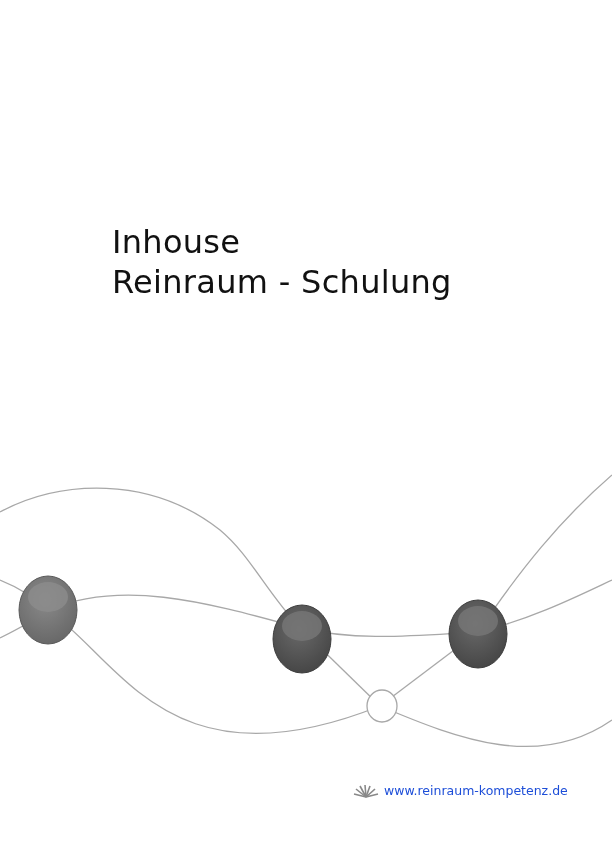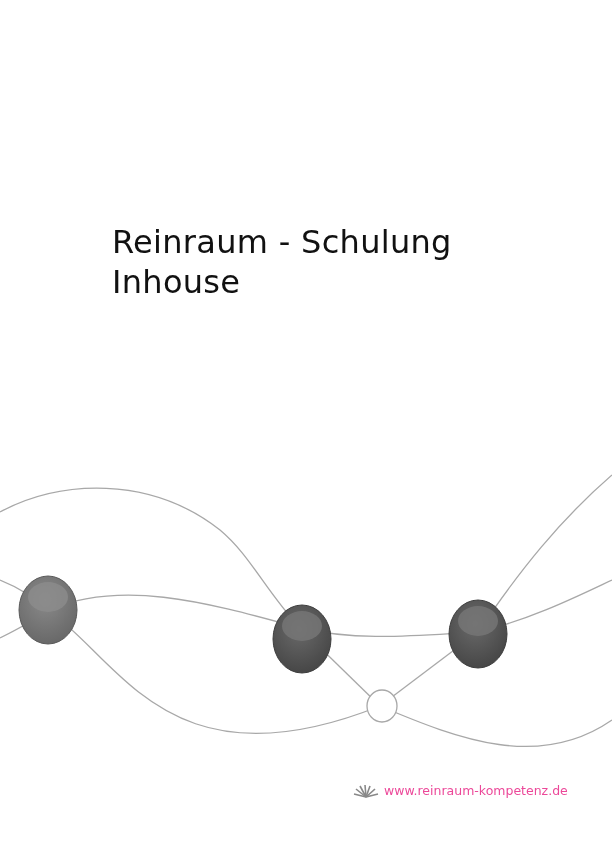--- a/index.html
+++ b/index.html
@@ -3,28 +3,28 @@
 <meta charset="utf-8">
 <style>
   html, body { margin:0; padding:0; background:#ffffff; }
   body { width:612px; height:859px; position:relative; overflow:hidden;
          font-family:"DejaVu Sans","Liberation Sans",sans-serif; }
   .title { position:absolute; left:112px; top:222px; color:#111; font-size:32px;
            line-height:40px; letter-spacing:0.3px; }
   .title div { white-space:nowrap; }
   svg.art { position:absolute; left:0; top:470px; }
   .footer { position:absolute; left:352px; top:783px; display:flex; align-items:center; gap:4px; }
-  .footer .url { font-size:12.5px; color:#ec4899; font-family:"DejaVu Sans","Liberation Sans",sans-serif; }
+  .footer .url { font-size:12.5px; color:#1d4ed8; font-family:"DejaVu Sans","Liberation Sans",sans-serif; }
 </style>
 </head>
 <body>
 
 <div class="title">
+  <div>Inhouse</div>
   <div>Reinraum - Schulung</div>
-  <div>Inhouse</div>
 </div>
 
 <svg class="art" width="612" height="290" viewBox="0 0 612 290">
   <defs>
     <radialGradient id="g1" cx="0.45" cy="0.35" r="0.7">
       <stop offset="0" stop-color="#8a8a8a"></stop>
       <stop offset="1" stop-color="#666"></stop>
     </radialGradient>
     <radialGradient id="g2" cx="0.45" cy="0.35" r="0.7">
       <stop offset="0" stop-color="#6a6a6a"></stop>

